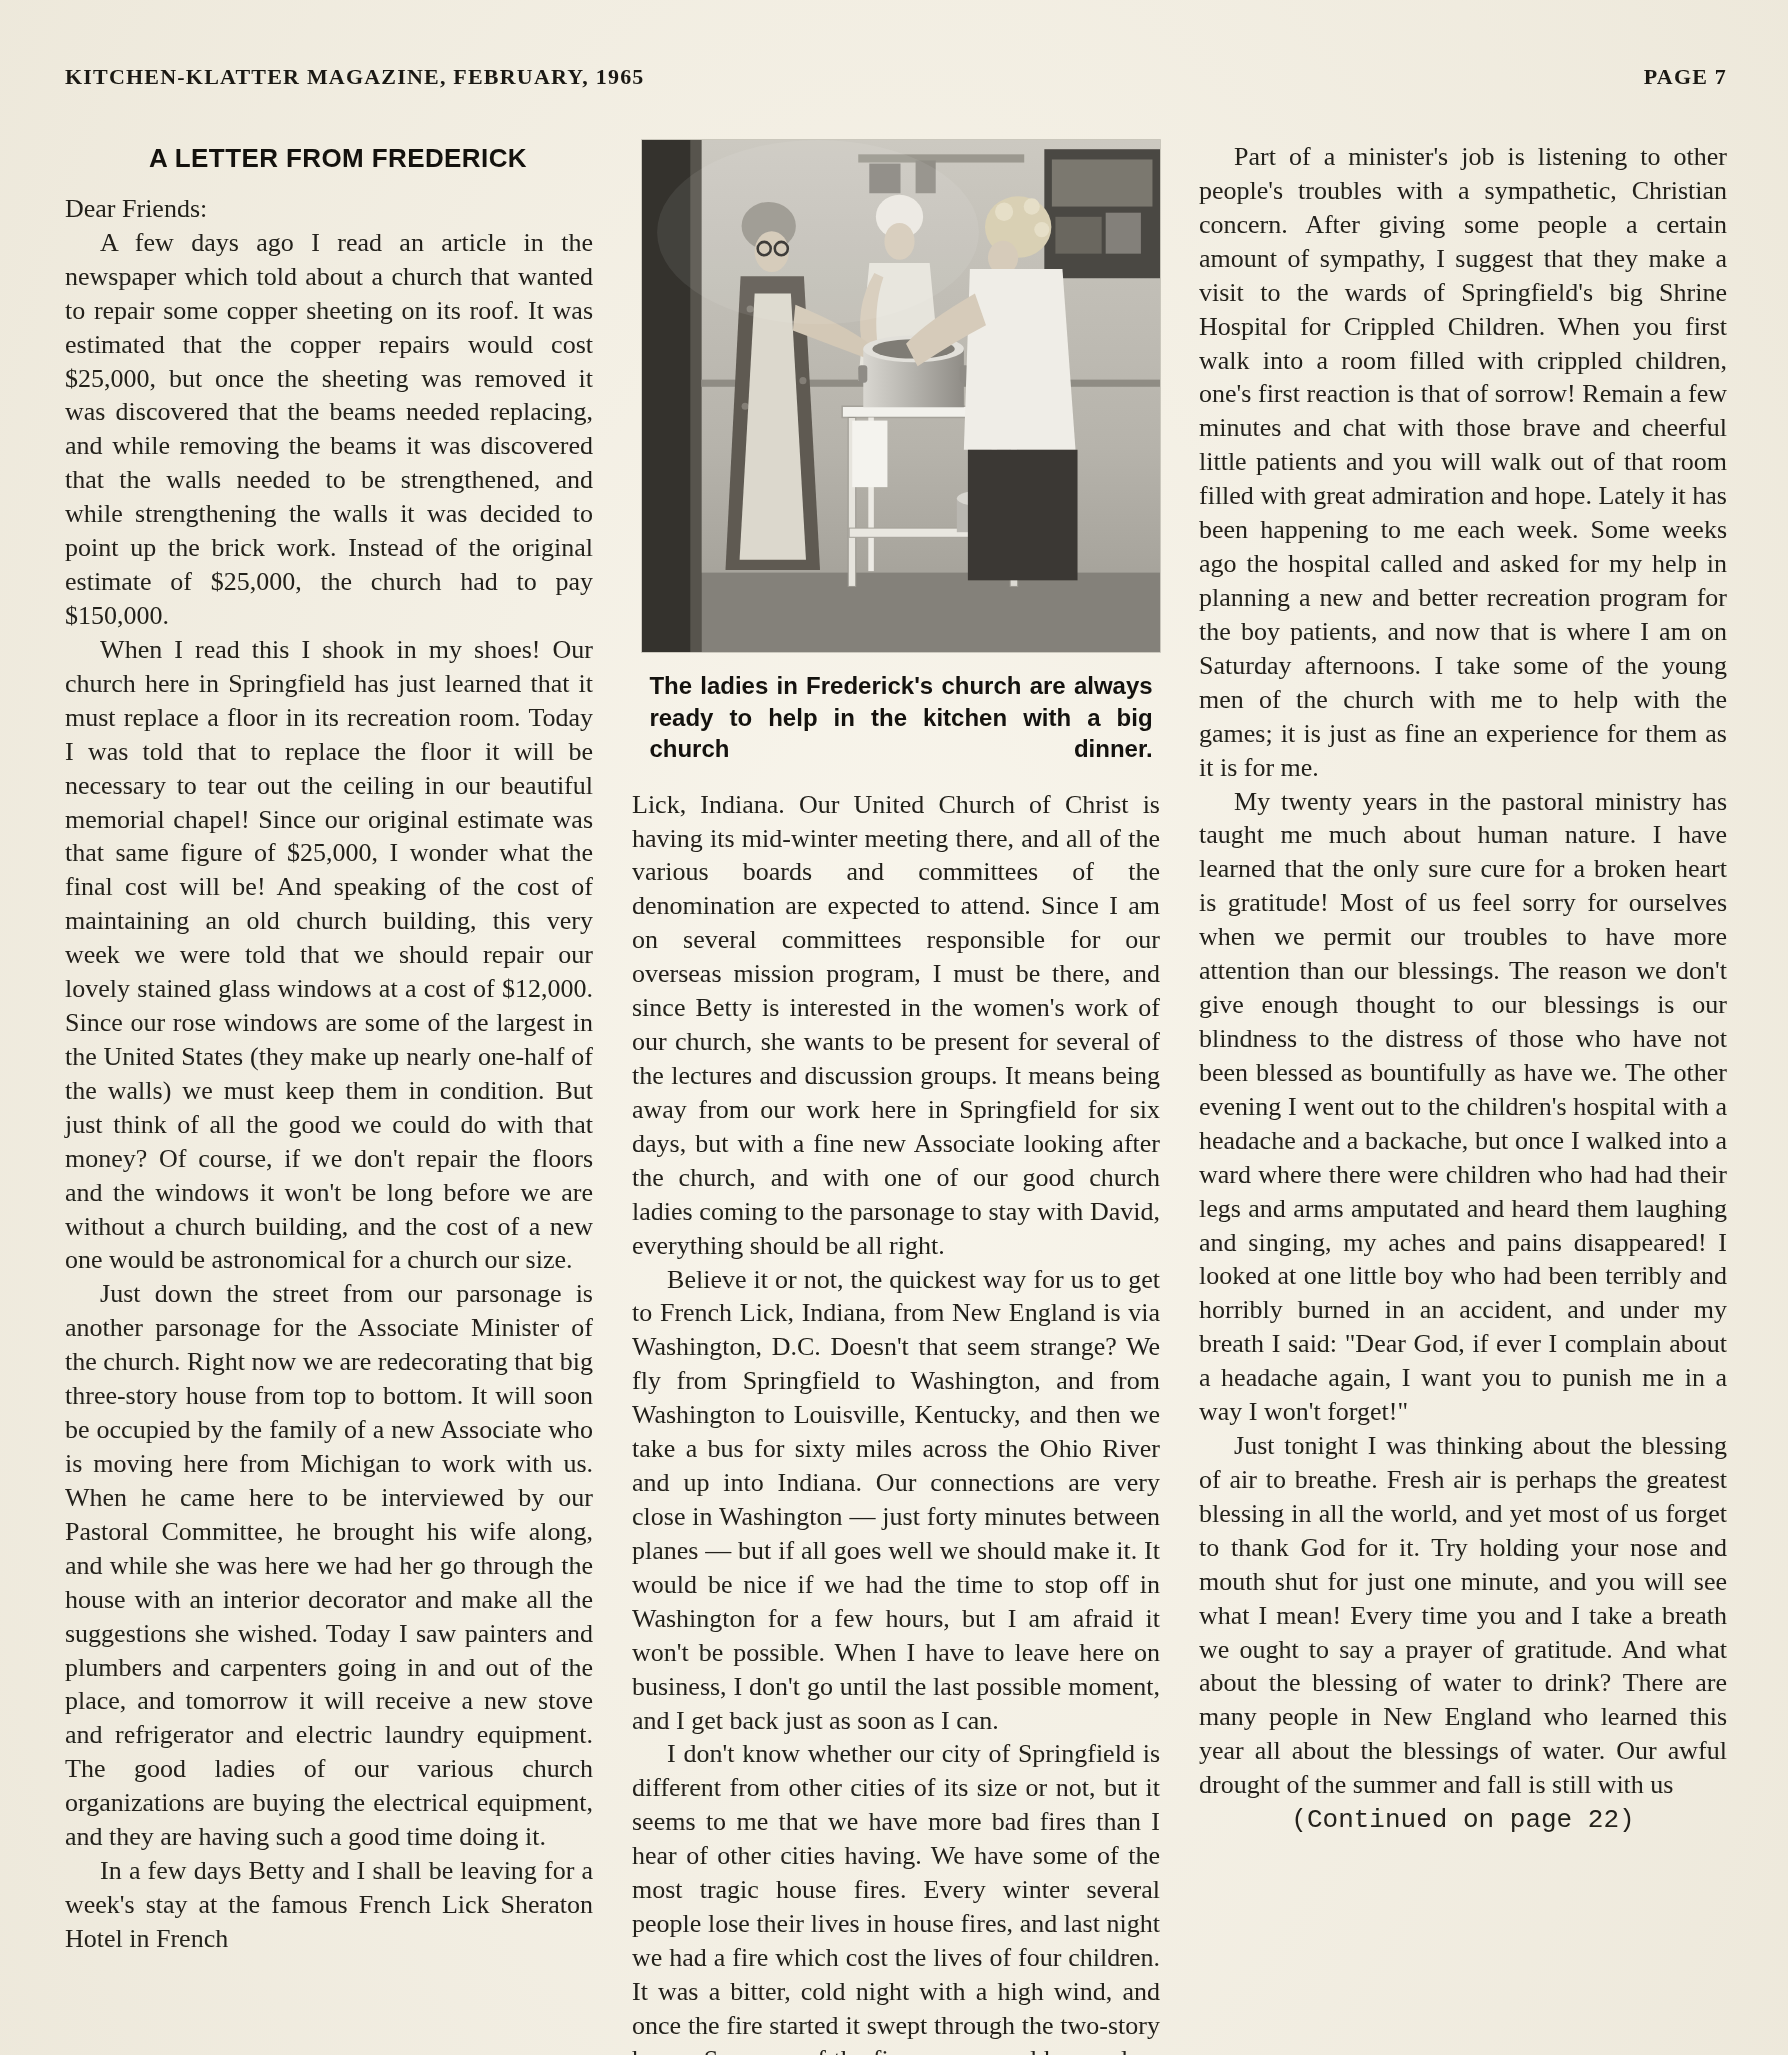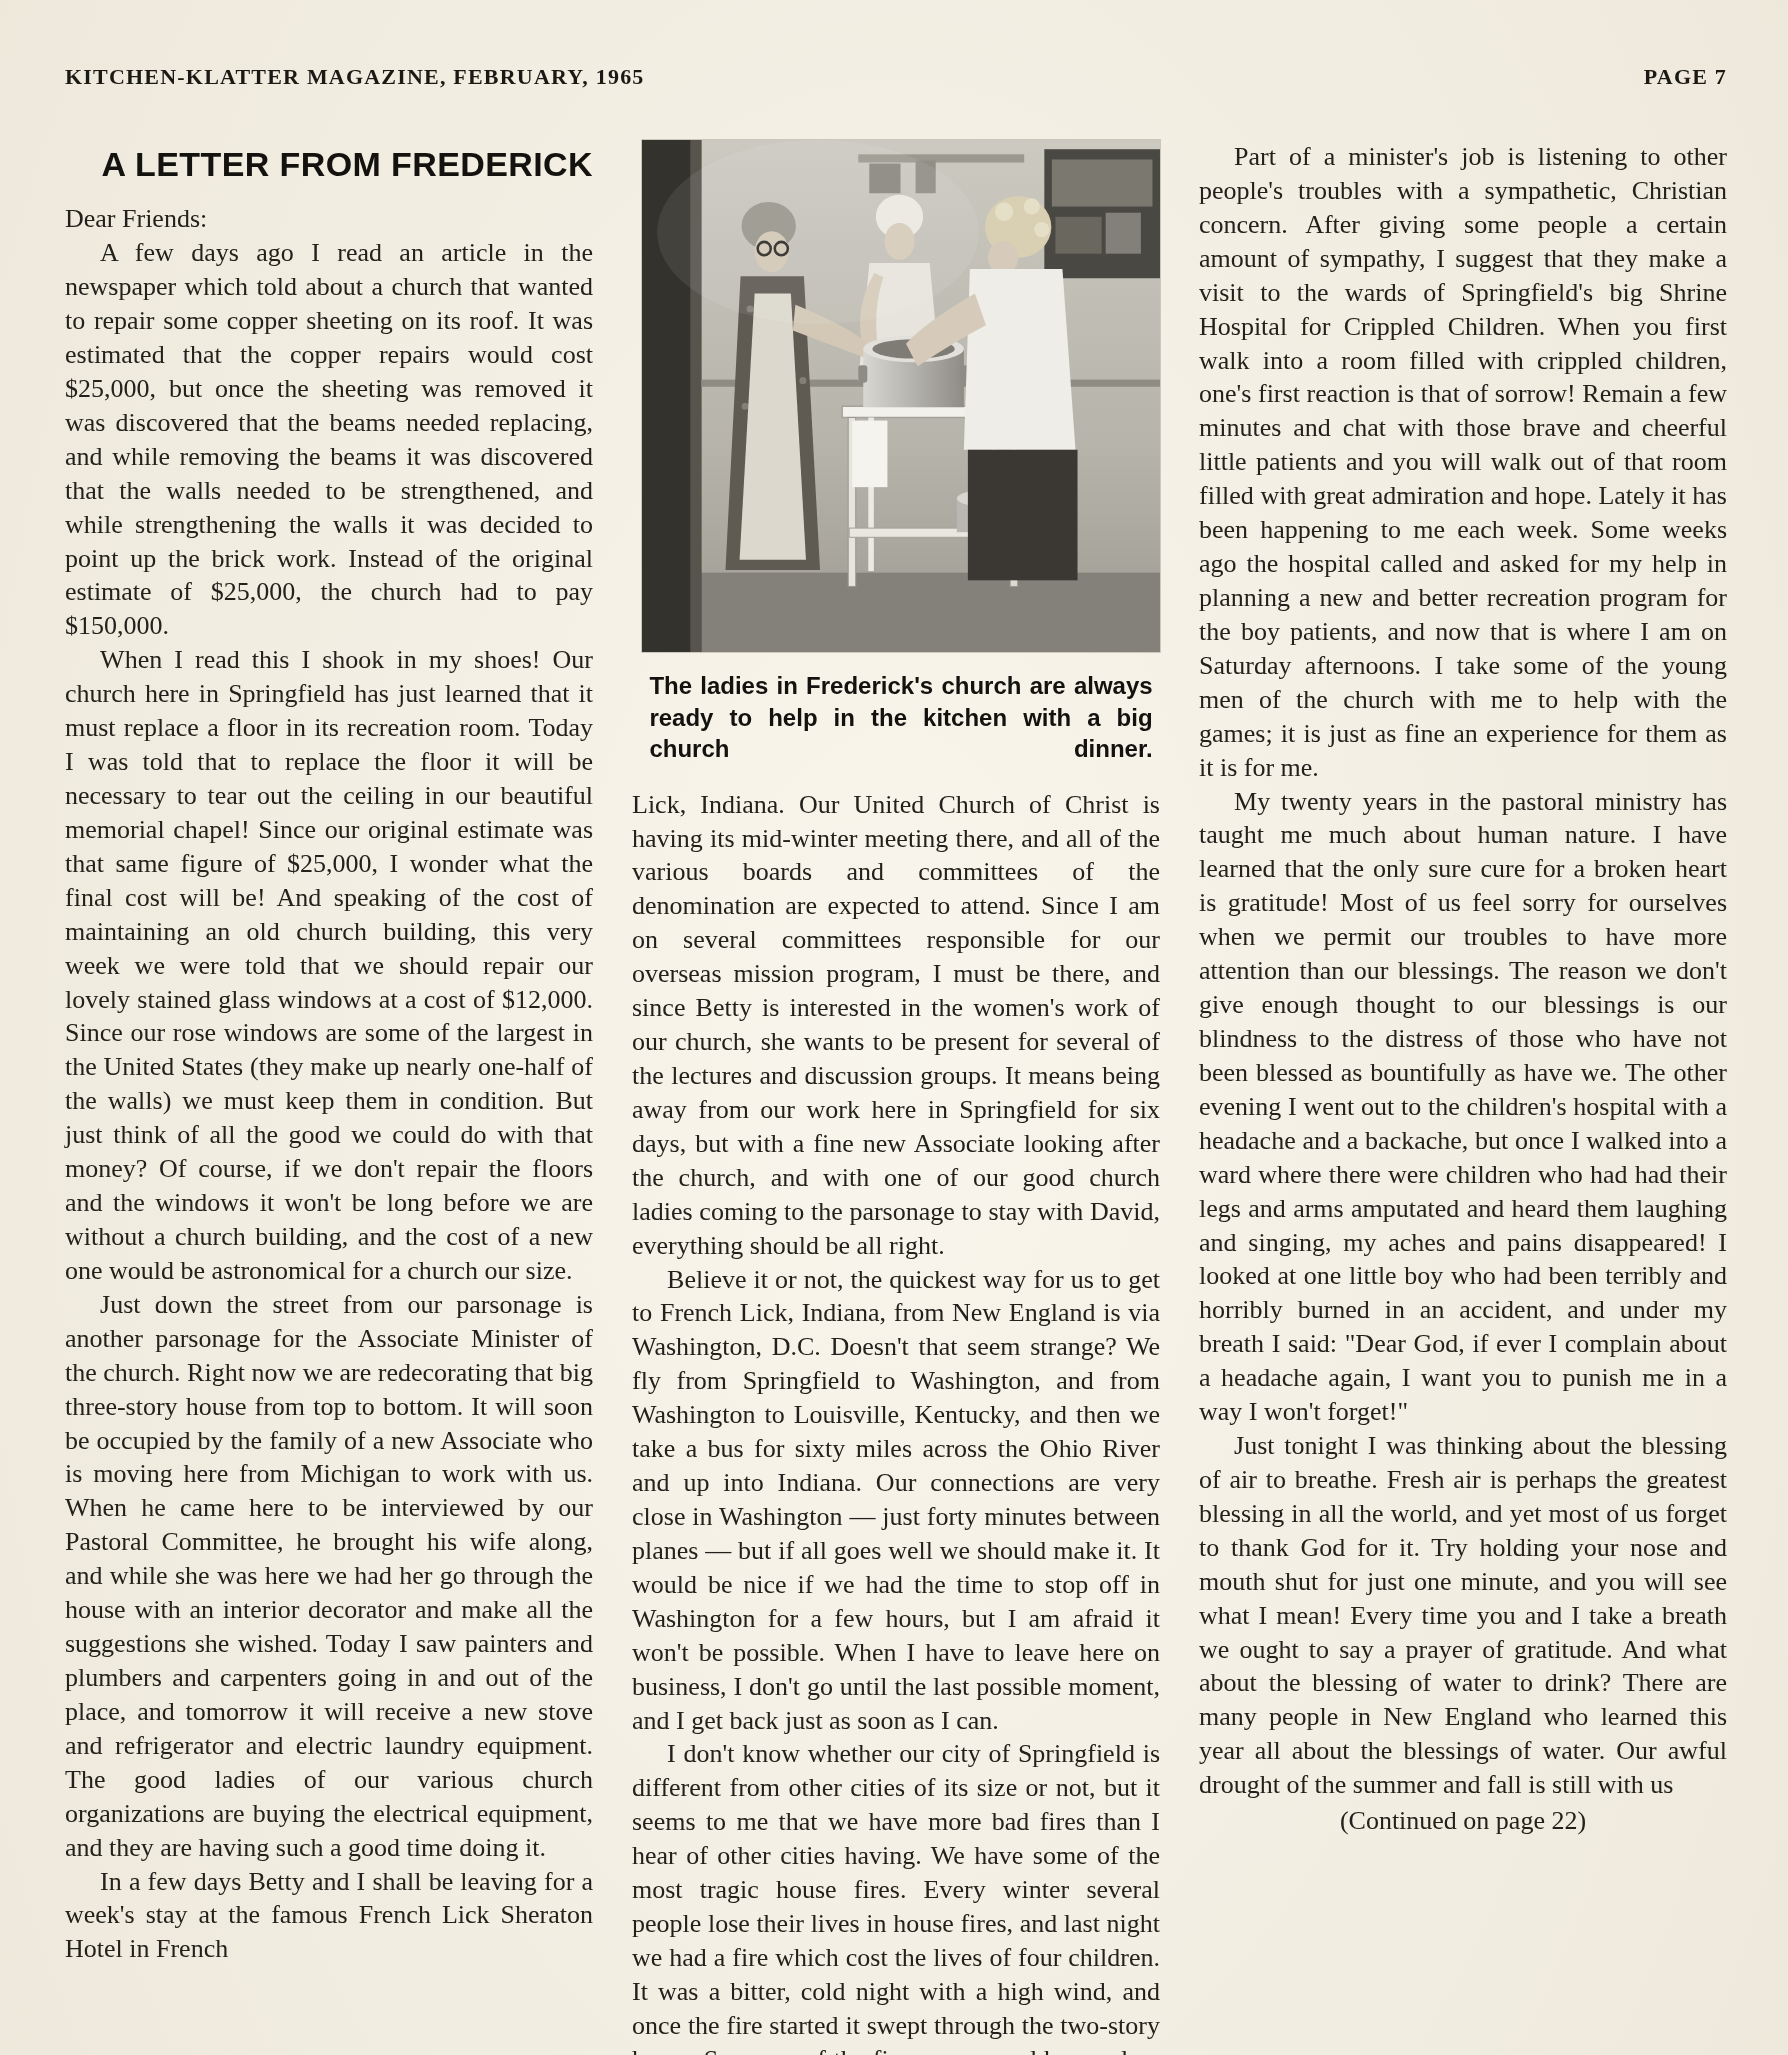--- a/index.html
+++ b/index.html
@@ -35,25 +35,25 @@
     font-size:26px;
     line-height:1.305;
     text-align:justify;
     color:#23211b;
   }
   .col p { text-indent:1.35em; }
   .col p.flush { text-indent:0; }
   .title {
     font-family:"Liberation Sans", sans-serif;
     font-weight:bold;
-    font-size:34px;
+    font-size:26px;
     letter-spacing:0.4px;
     margin:1.6px 0 16.4px 18px;
     color:#14120e;
-    text-align:right;
+    text-align:center;
   }
   .photo-block { margin-bottom:22.6px;padding-left:10px; }
   .photo-frame {
     width:100%;
     height:512px;
     display:block;
     box-shadow:0 0 0 0.8px rgba(40,38,32,0.25);
   }
   .caption {
     font-family:"Liberation Sans", sans-serif;
@@ -64,20 +64,21 @@
     padding:0 7.4px;
     text-align:justify;
     text-align-last:justify;
     color:#14120e;
   }
   .continued {
     text-indent:0 !important;
     text-align:left;
     text-align-last:center;
     margin-top:1.6px;
+    font-family:Liberation Mono, monospace;
   }
 </style>
 </head>
 <body>
 
 <div class="page">
 
   <header class="masthead">
     <div>KITCHEN-KLATTER MAGAZINE, FEBRUARY, 1965</div>
     <div>PAGE 7</div>

